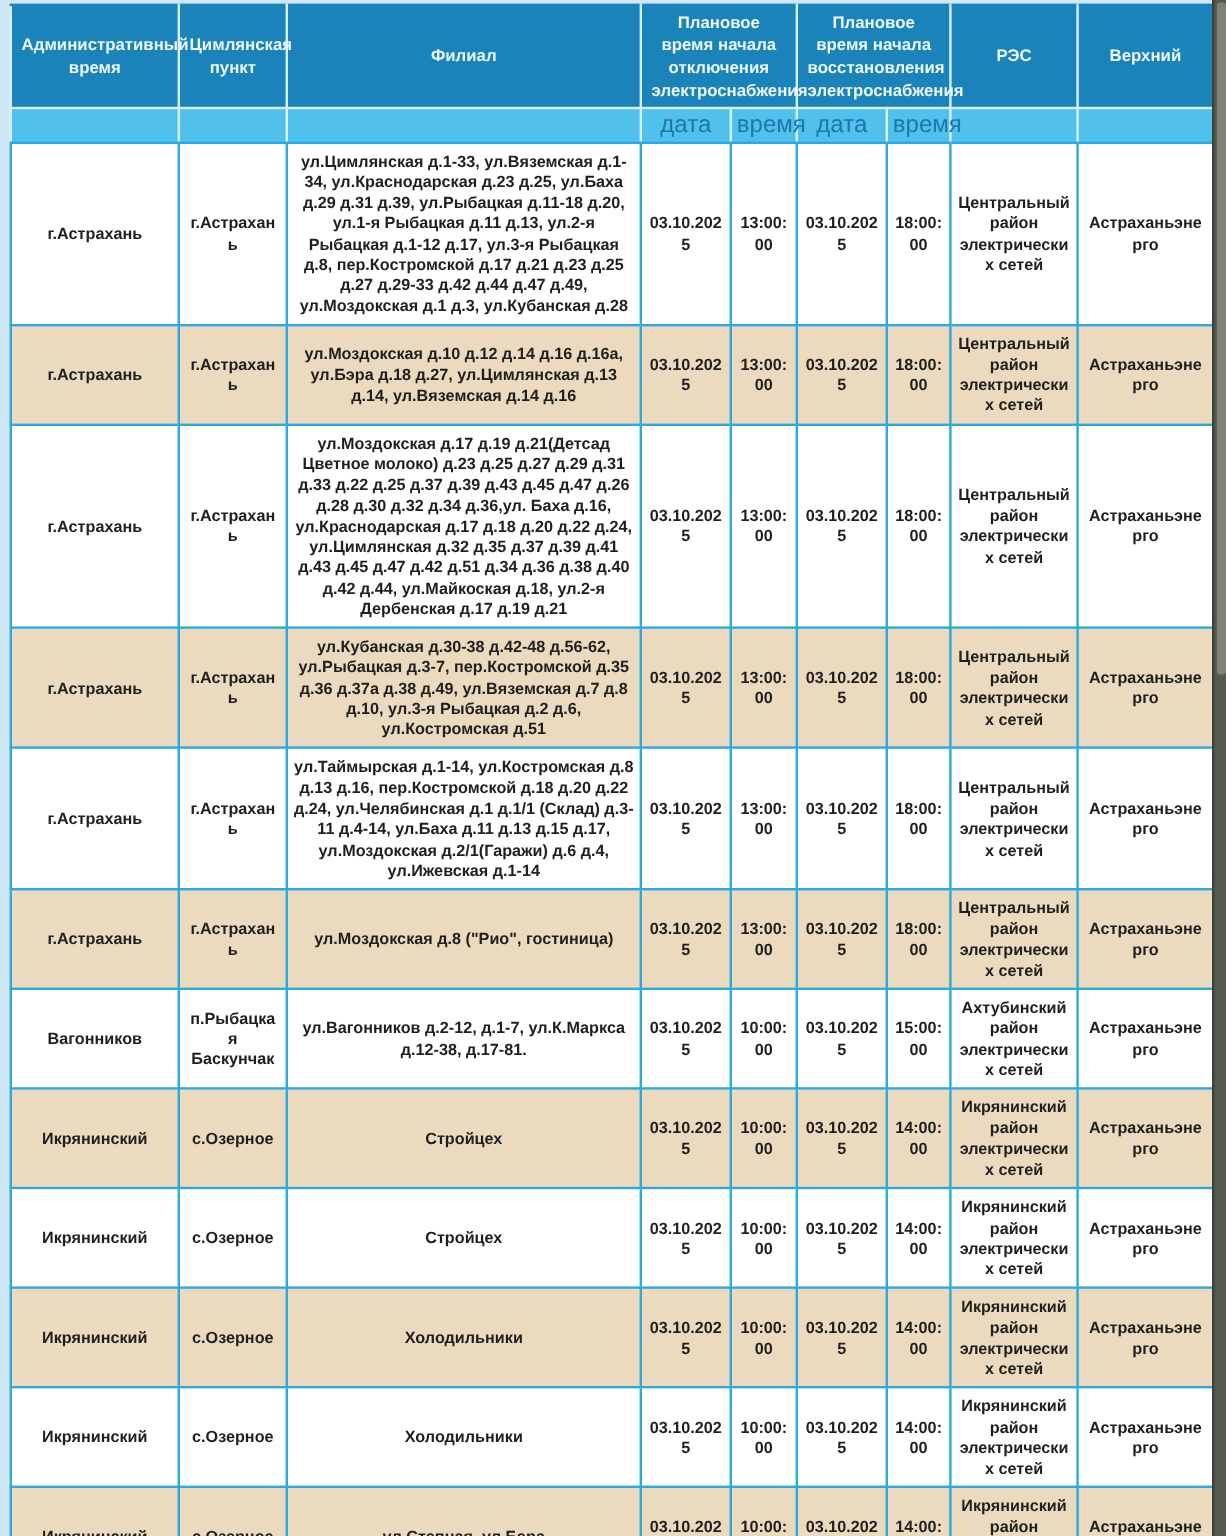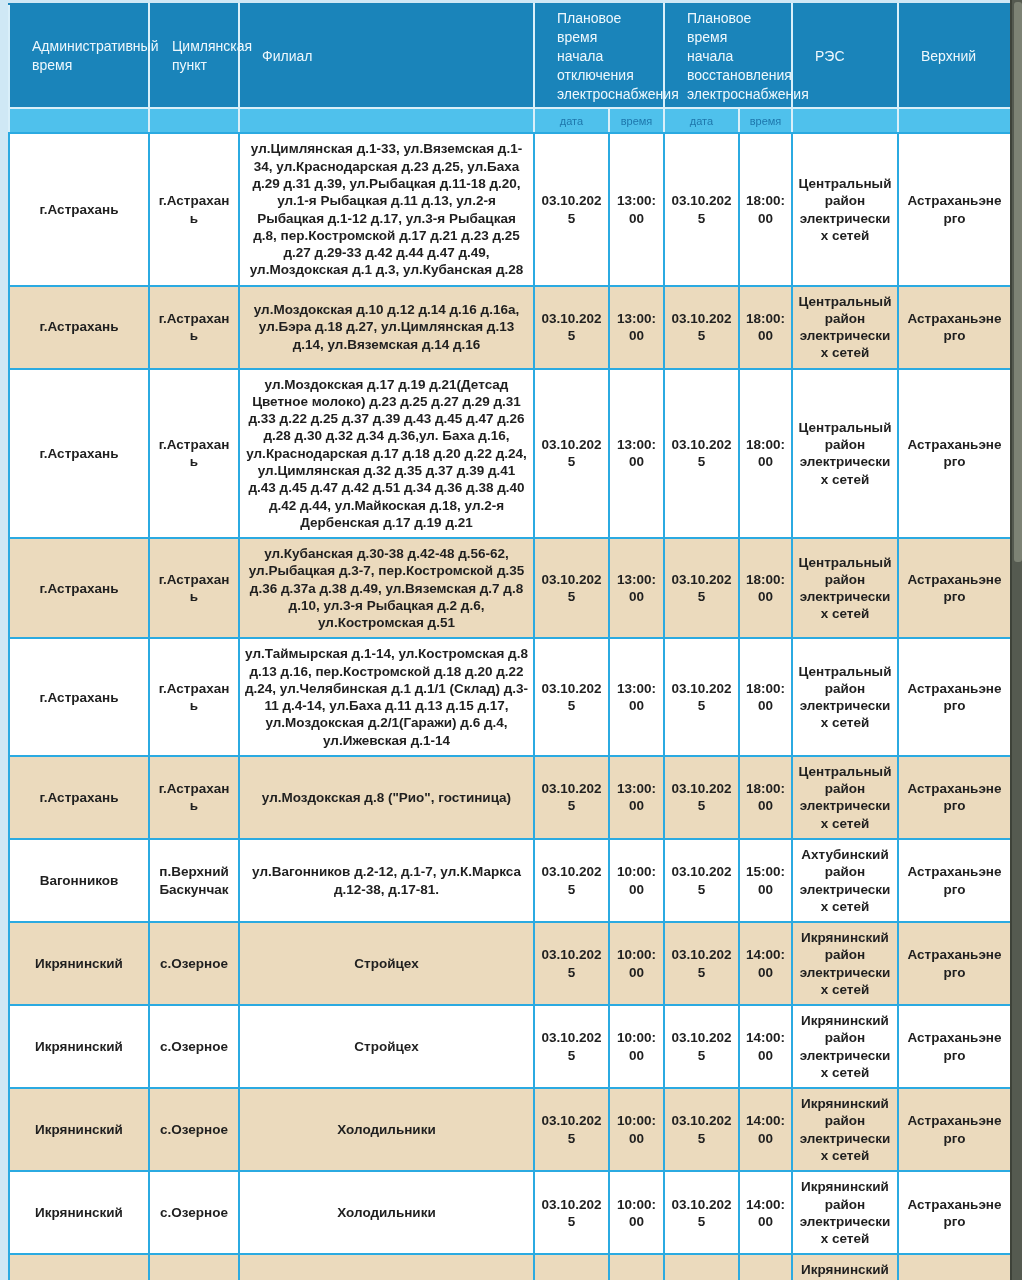--- a/index.html
+++ b/index.html
@@ -25,29 +25,29 @@
     color:var(--body-text);
   }
   .table-wrap{position:absolute;left:8px;top:3px;width:1002px;}
   table{
     border-collapse:collapse;table-layout:fixed;width:1002px;
     border:2px solid var(--grid);
   }
   thead tr.main-header th{
     background:var(--header-bg);
     color:var(--header-text);
-    font-weight:400;font-size:14px;line-height:1.35;
+    font-weight:700;font-size:14px;line-height:1.35;
     border:2px solid var(--header-divider);
     border-top-color:var(--header-bg);
-    height:75px;padding:4px 22px;text-align:left;vertical-align:middle;
+    height:75px;padding:4px 8px;text-align:center;vertical-align:middle;
   }
   thead tr.sub-header th{
     background:var(--subheader-bg);
     color:var(--subheader-text);
-    font-weight:400;font-size:11px;
+    font-weight:400;font-size:20px;
     border:2px solid var(--header-divider);
     border-bottom:2px solid var(--grid);
     height:25px;padding:2px 4px;text-align:center;vertical-align:middle;
   }
   tbody td{
     background:var(--row-white);
     border:2px solid var(--grid);
     font-size:13.5px;font-weight:600;line-height:1.28;
     padding:6px 5px;height:64px;
     text-align:center;vertical-align:middle;
@@ -164,21 +164,21 @@
     <td>ул.Моздокская д.8 ("Рио", гостиница)</td>
     <td>03.10.2025</td>
     <td>13:00:00</td>
     <td>03.10.2025</td>
     <td>18:00:00</td>
     <td>Центральный район электрических сетей</td>
     <td>Астраханьэнерго</td>
   </tr>
         <tr>
     <td>Вагонников</td>
-    <td>п.Верхний Баскунчак</td>
+    <td>п.Рыбацкая Баскунчак</td>
     <td>ул.Вагонников д.2-12, д.1-7, ул.К.Маркса д.12-38, д.17-81.</td>
     <td>03.10.2025</td>
     <td>10:00:00</td>
     <td>03.10.2025</td>
     <td>15:00:00</td>
     <td>Ахтубинский район электрических сетей</td>
     <td>Астраханьэнерго</td>
   </tr>
         <tr class="alt">
     <td>Икрянинский</td>

